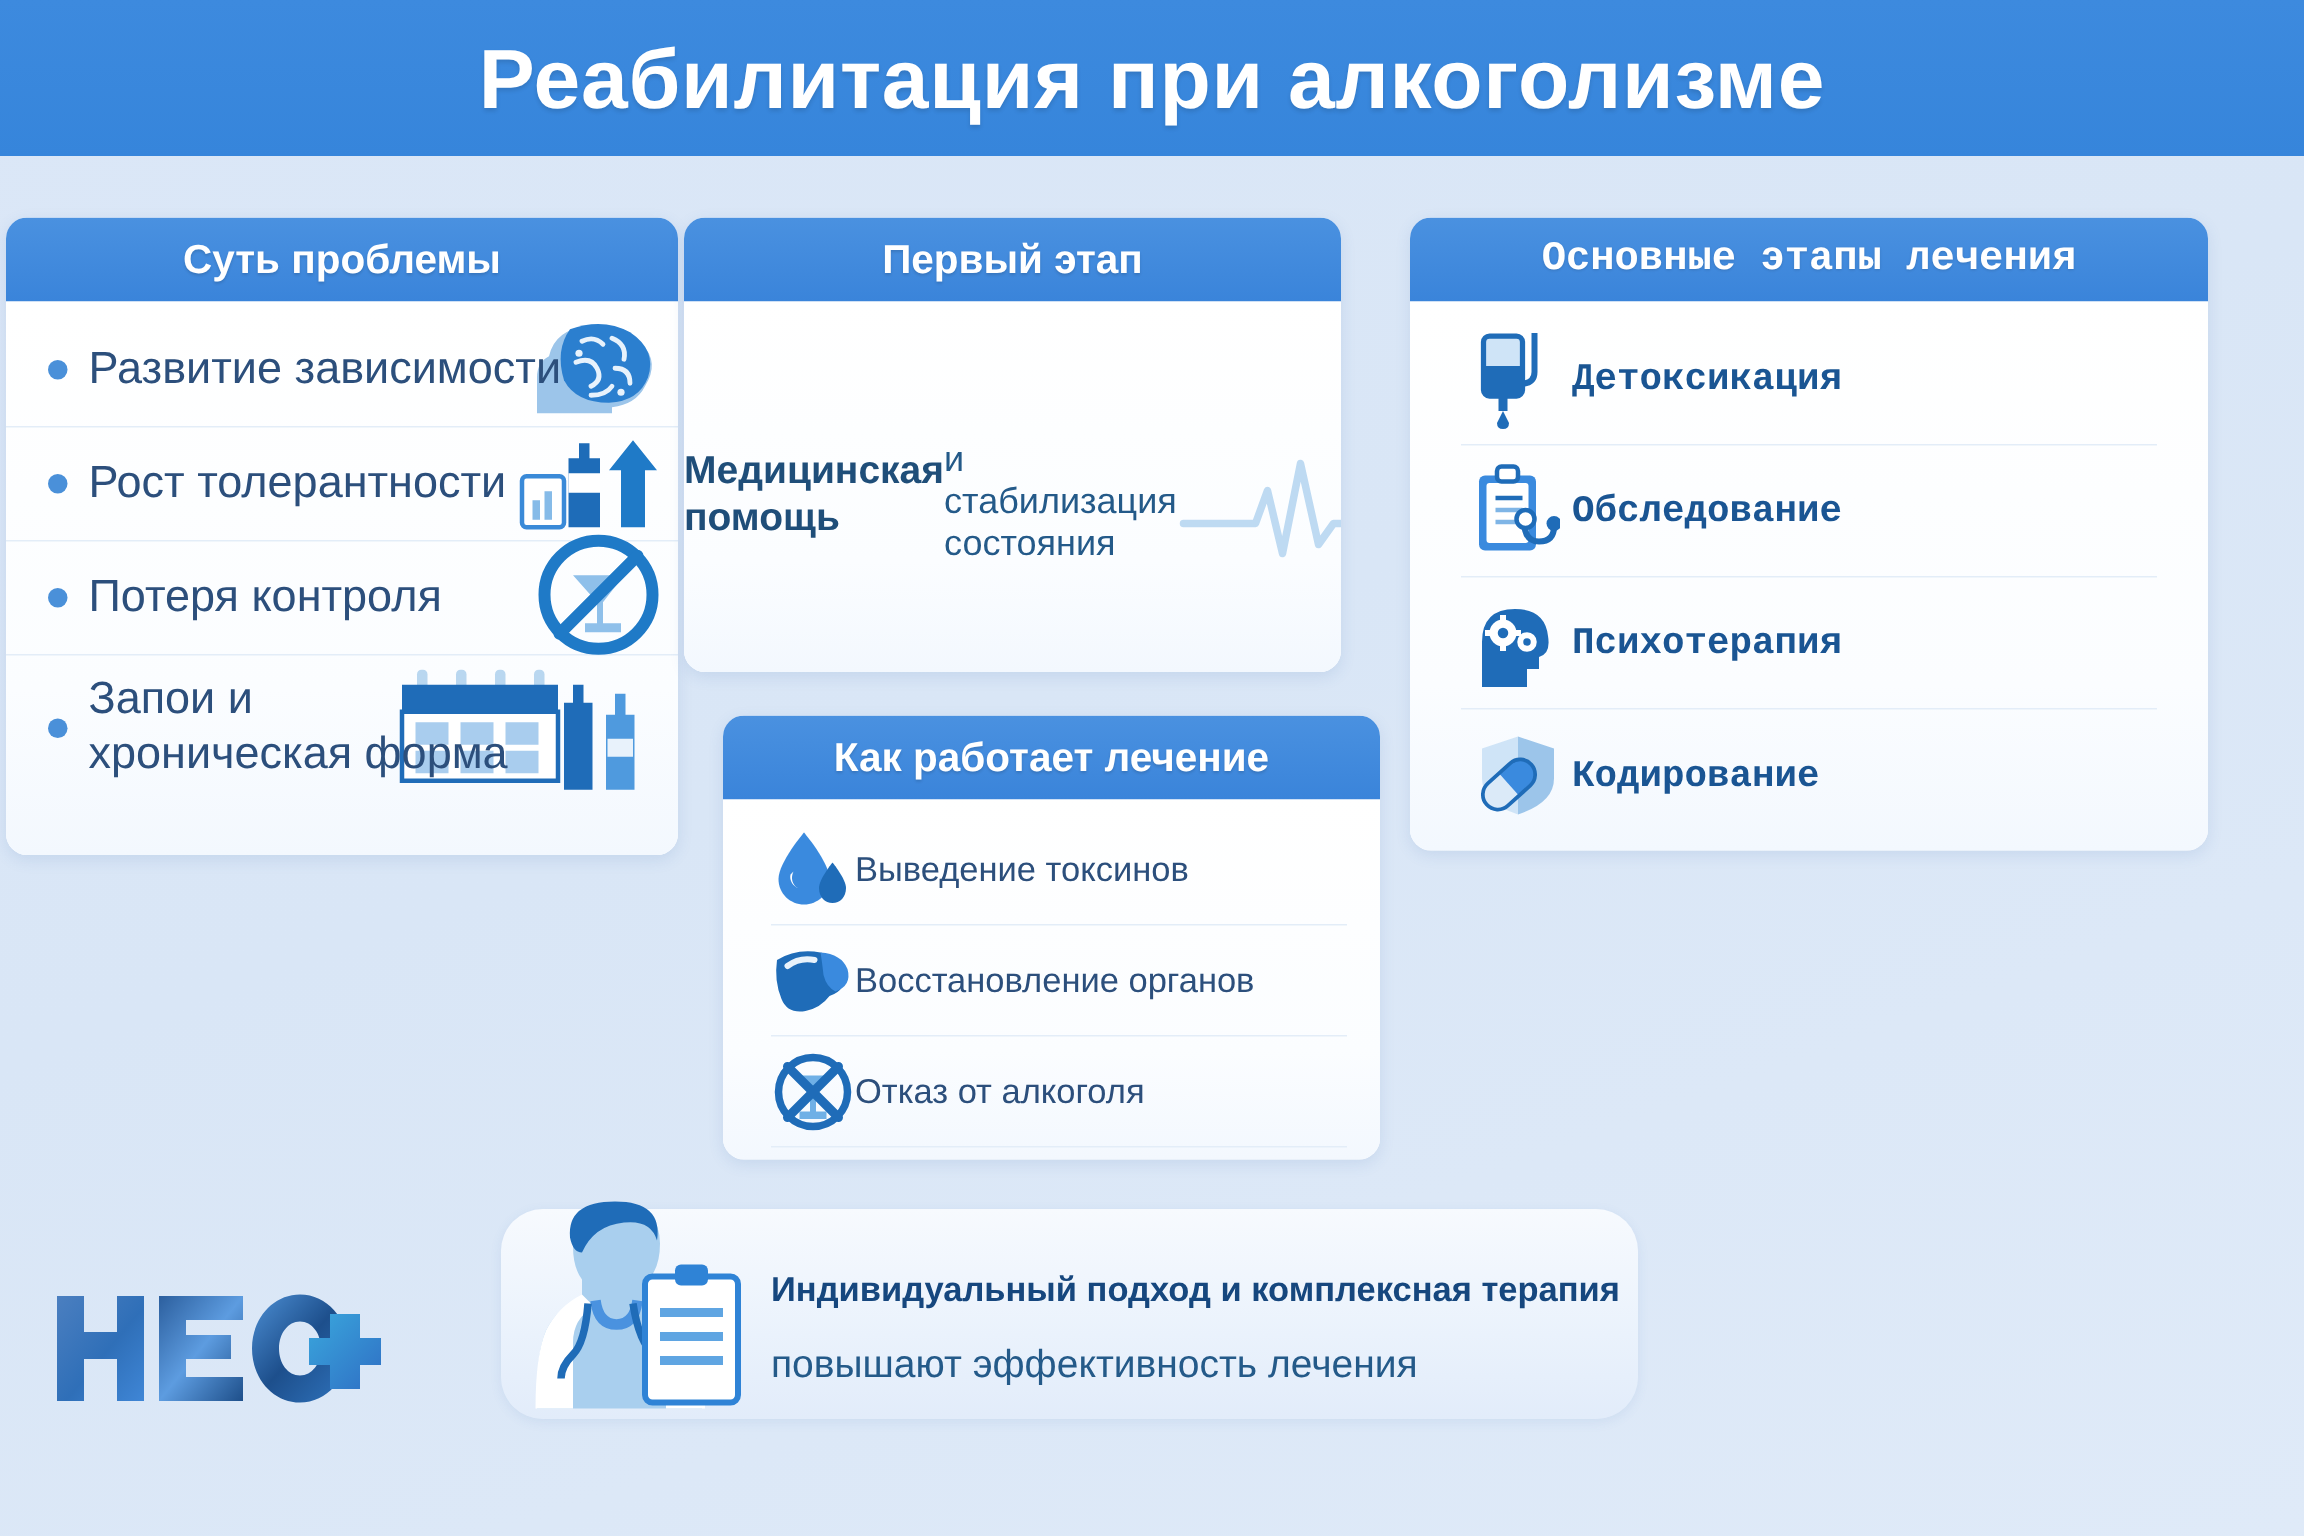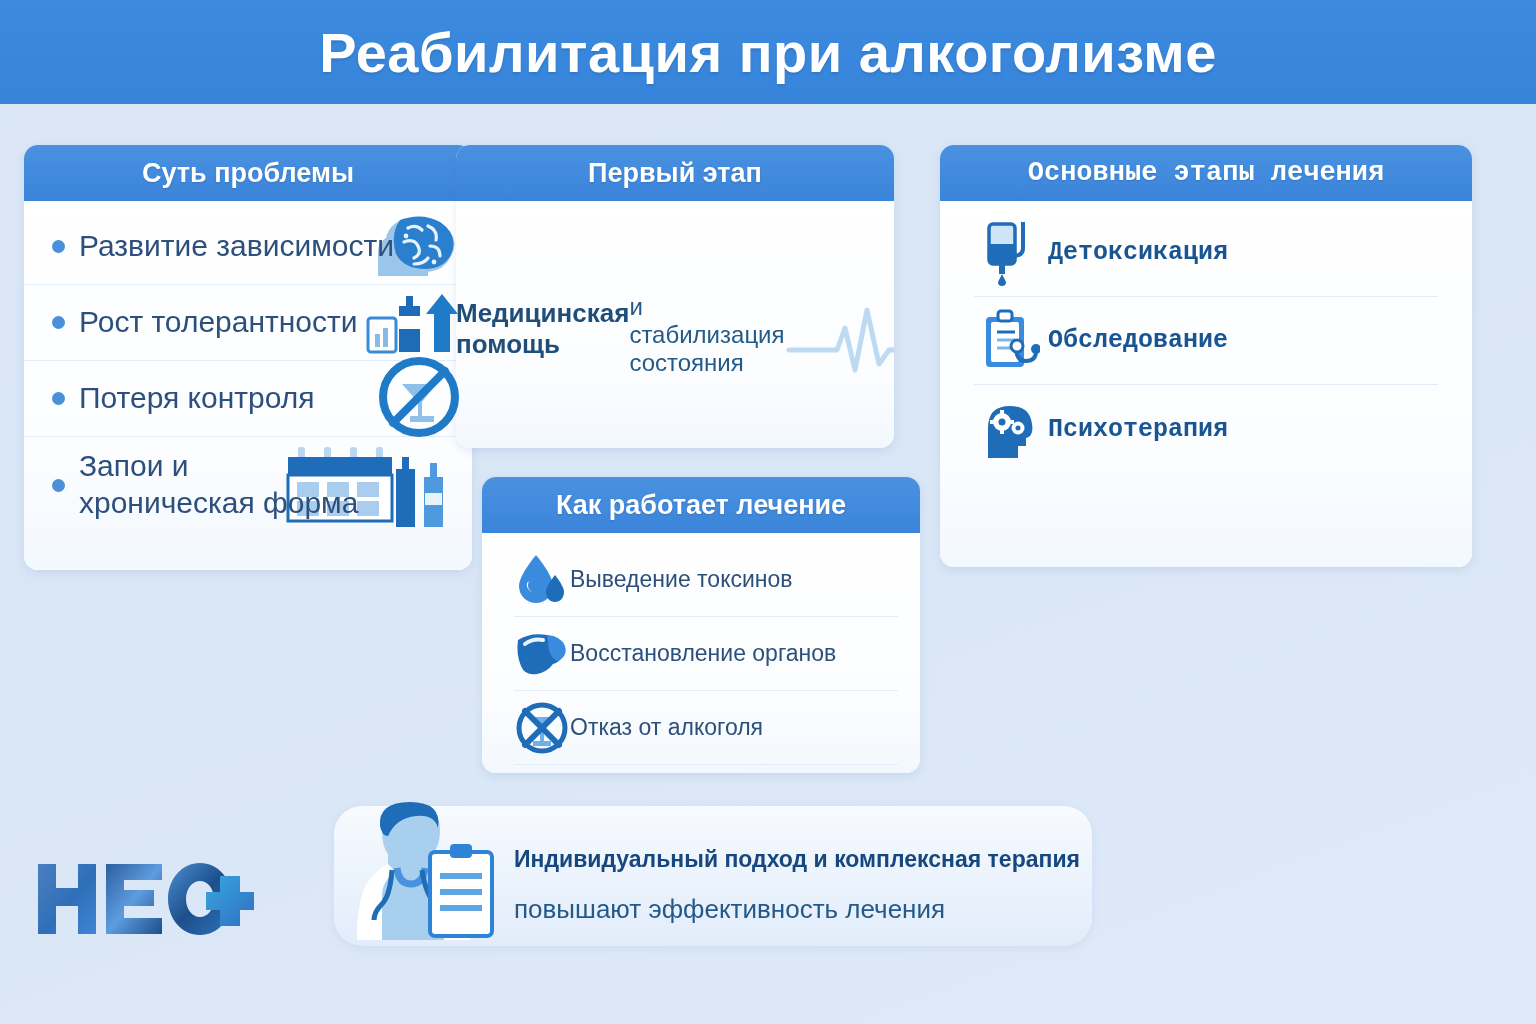--- a/index.html
+++ b/index.html
@@ -58,21 +58,21 @@
     text-shadow: 0 1px 2px rgba(0,0,0,0.14);
     white-space: nowrap;
   }
   .card-body {
     background: linear-gradient(180deg, #ffffff 0%, #fbfdff 70%, #f3f8fe 100%);
     height: calc(100% - 56px);
     position: relative;
   }
 
   
-  #card-problem { left: 24px; top: 145px; width: 448px; height: 425px; }
+  #card-problem { left: 4px; top: 145px; width: 448px; height: 425px; }
   #card-problem .card-body { padding: 8px 0 0 0; }
 
   .prob-row {
     position: relative;
     display: flex;
     align-items: center;
     height: 76px;
     padding: 0 14px 0 28px;
     border-bottom: 1px solid #e3edf8;
   }
@@ -343,20 +343,34 @@
           <circle cx="36" cy="30" r="2.5" fill="#1f6cb8"></circle>
           <rect x="18" y="12" width="4" height="5" fill="#ffffff"></rect>
           <rect x="18" y="31" width="4" height="5" fill="#ffffff"></rect>
           <rect x="8" y="22" width="5" height="4" fill="#ffffff"></rect>
           <rect x="27" y="22" width="5" height="4" fill="#ffffff"></rect>
         </svg>
       </span>
       <span class="stage-label">Психотерапия</span>
     </div>
 
+    <div class="stage-row">
+      <span class="stage-ico">
+        <svg width="58" height="60" viewBox="0 0 58 60">
+          <path d="M30 4 L54 12 L54 32 Q54 48 30 56 Q30 30 30 4 Z" fill="#9cc5ea"></path>
+          <path d="M30 4 L6 12 L6 32 Q6 48 30 56 Z" fill="#cfe4f7"></path>
+          <g transform="rotate(-42 24 36)">
+            <rect x="4" y="26" width="40" height="20" rx="10" fill="#3a8ade"></rect>
+            <path d="M4 36 Q4 26 14 26 L24 26 L24 46 L14 46 Q4 46 4 36 Z" fill="#dbeaf8"></path>
+            <rect x="4" y="26" width="40" height="20" rx="10" fill="none" stroke="#1f6cb8" stroke-width="2.5"></rect>
+          </g>
+        </svg>
+      </span>
+      <span class="stage-label">Кодирование</span>
+    </div>
 
   </div>
 </div>
 
 <div id="footer-banner">
   <span class="footer-art">
     <svg width="170" height="150" viewBox="0 0 170 150">
       <path d="M56 14 Q30 14 30 40 Q30 54 36 62 L36 74 Q20 80 12 96 Q6 110 6 138 L6 148 L116 148 L116 112 Q116 86 96 76 L82 70 L82 60 Q88 52 88 38 Q88 14 62 14 Z" fill="#a9cfee"></path>
       <path d="M28 34 Q26 10 58 10 Q90 10 86 36 Q82 22 64 24 Q44 26 36 44 Q30 44 28 34 Z" fill="#1f6cb8"></path>
       <path d="M36 72 Q20 80 12 96 Q5 112 5 148 L30 148 L30 104 Q30 88 44 80 Z" fill="#ffffff"></path>

